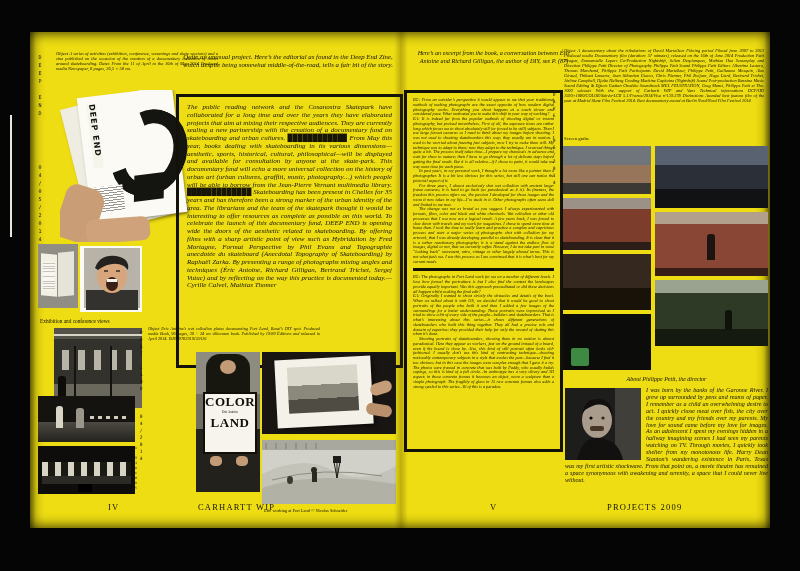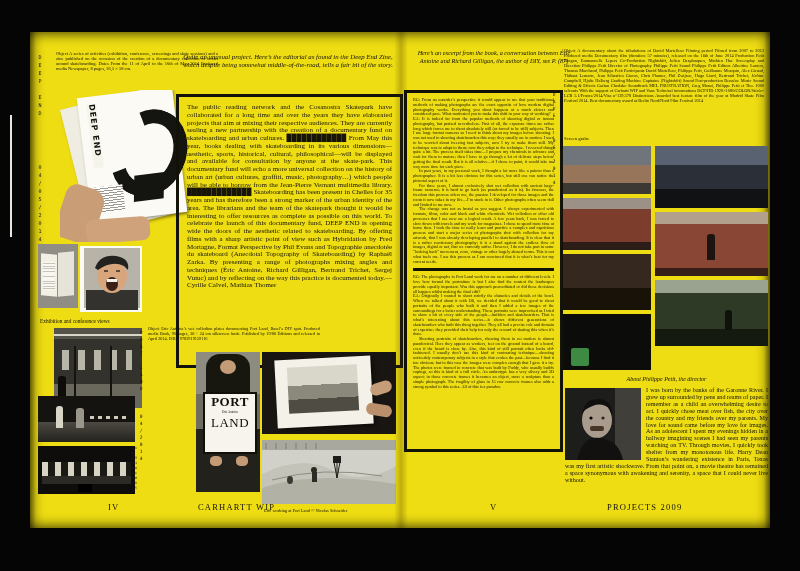--- a/index.html
+++ b/index.html
@@ -3,21 +3,21 @@
 <meta charset="utf-8">
 <style>
   html,body{margin:0;padding:0;background:#000;}
   body{font-family:"Liberation Serif", serif;}
   #canvas{position:relative;width:800px;height:571px;background:#050505;overflow:hidden;}
   #spread{position:absolute;left:30px;top:32px;width:740px;height:496px;background:#eedd12;
           box-shadow:0 0 14px rgba(0,0,0,.9) inset;}
   .abs{position:absolute;}
   .ph{position:absolute;overflow:hidden;}
   .cap{color:#15130a;}
-  .just{text-align:justify;}
+  .just{text-align:justify;font-style:italic;}
   .vtag{writing-mode:vertical-rl;text-orientation:upright;font-family:"DejaVu Sans Mono",monospace;
         color:#1a1a1a;letter-spacing:2px;line-height:1;}
   .italic{font-style:italic;}
   .serifbox{border:3px solid #121208;color:#17150a;}
   .gutter{position:absolute;left:364px;top:0;width:14px;height:496px;
           background:linear-gradient(90deg,rgba(0,0,0,0) 0%,rgba(60,50,0,.28) 50%,rgba(0,0,0,0) 100%);}
   .edgeL{position:absolute;left:0;top:0;width:6px;height:496px;background:linear-gradient(90deg,rgba(0,0,0,.25),rgba(0,0,0,0));}
   .edgeR{position:absolute;right:0;top:0;width:6px;height:496px;background:linear-gradient(270deg,rgba(0,0,0,.3),rgba(0,0,0,0));}
   .footer{font-size:8.5px;letter-spacing:1.2px;color:#15130a;}
   p{margin:0;}
@@ -104,23 +104,23 @@
     <div class="abs serifbox just" style="left:146px;top:62px;width:205px;height:254px;padding:7px 8px;font-size:7px;line-height:7.75px;">The public reading network and the Cosanostra Skatepark have collaborated for a long time and over the years they have elaborated projects that aim at mixing their respective audiences. They are currently sealing a new partnership with the creation of a documentary fund on skateboarding and urban cultures. ████████████ From May this year, books dealing with skateboarding in its various dimensions—aesthetic, sports, historical, cultural, philosophical—will be displayed and available for consultation by anyone at the skate-park. This documentary fund will echo a more universal collection on the history of urban art (urban cultures, graffiti, music, photography…) which people will be able to borrow from the Jean-Pierre Vernant multimedia library. █████████████ Skateboarding has been present in Chelles for 35 years and has therefore been a strong marker of the urban identity of the area. The librarians and the team of the skatepark thought it would be interesting to offer resources as complete as possible on this world. To celebrate the launch of this documentary fund, DEEP END is opening wide the doors of the aesthetic related to skateboarding. By offering films with a sharp artistic point of view such as Hybridation by Fred Mortagne, Format Perspective by Phil Evans and Topographie anecdotée du skateboard (Anecdotal Topography of Skateboarding) by Raphaël Zarka. By presenting a range of photographs mixing angles and techniques (Éric Antoine, Richard Gilligan, Bertrand Trichet, Sergej Vutuc) and by reflecting on the way this practice is documented today.—Cyrille Calvel, Mathias Thomer</div>
 
     <div class="abs vtag" style="left:108px;top:298px;font-size:4.6px;">PORT LAND</div>
     <div class="abs vtag" style="left:108px;top:382px;font-size:4.6px;">04/2014</div>
     <div class="abs cap just" style="left:118px;top:294px;width:172px;font-size:4.3px;line-height:5px;">Object Eric Antoine’s wet collodion plates documenting Port Land, Basel’s DIY spot. Produced media Book, 96 pages, 30 + 24 cm silkscreen book. Published by 19/80 Éditions and released in April 2014. ISBN 9782919159116</div>
 
     <div class="ph" style="left:166px;top:320px;width:64px;height:140px;background:linear-gradient(#8e8c80 0 30%,#6f6d62 30% 55%,#23211c 55%);">
       <div class="abs" style="left:10px;top:2px;width:44px;height:40px;background:#17160f;border-radius:14px 14px 0 0;"></div>
       <div class="abs" style="left:24px;top:8px;width:16px;height:14px;background:#c39c77;border-radius:50%;"></div>
       <div class="abs" style="left:7px;top:40px;width:50px;height:58px;background:#f6f4ec;border:2px solid #101008;text-align:center;">
-        <div style="font-size:13px;font-weight:bold;line-height:16px;letter-spacing:.5px;color:#101008;">PORT</div>
+        <div style="font-size:13px;font-weight:bold;line-height:16px;letter-spacing:.5px;color:#101008;">COLOR</div>
         <div style="font-size:3.2px;line-height:5px;color:#101008;">Eric Antoine</div>
-        <div style="font-size:13px;font-weight:normal;line-height:15px;letter-spacing:.5px;color:#101008;">LAND</div>
+        <div style="font-size:13px;font-weight:bold;line-height:15px;letter-spacing:.5px;color:#101008;">LAND</div>
       </div>
       <div class="abs" style="left:14px;top:104px;width:12px;height:10px;background:#c39c77;border-radius:40%;"></div>
       <div class="abs" style="left:40px;top:104px;width:12px;height:10px;background:#c39c77;border-radius:40%;"></div>
     </div>
 
     <div class="ph" style="left:232px;top:320px;width:134px;height:82px;background:#191512;">
       <div class="abs" style="left:14px;top:6px;width:96px;height:68px;background:#f3f1e8;transform:rotate(-3deg);box-shadow:2px 2px 4px rgba(0,0,0,.5);"></div>
       <div class="abs" style="left:26px;top:14px;width:70px;height:46px;background:linear-gradient(#d9d6ca 0 40%,#8b887c 40% 70%,#4f4c43 70%);transform:rotate(-3deg);"></div>
       <div class="abs" style="left:108px;top:30px;width:22px;height:12px;background:#c59d79;border-radius:6px;transform:rotate(-18deg);"></div>
       <div class="abs" style="left:104px;top:52px;width:26px;height:12px;background:#b98f6c;border-radius:6px;transform:rotate(10deg);"></div>

